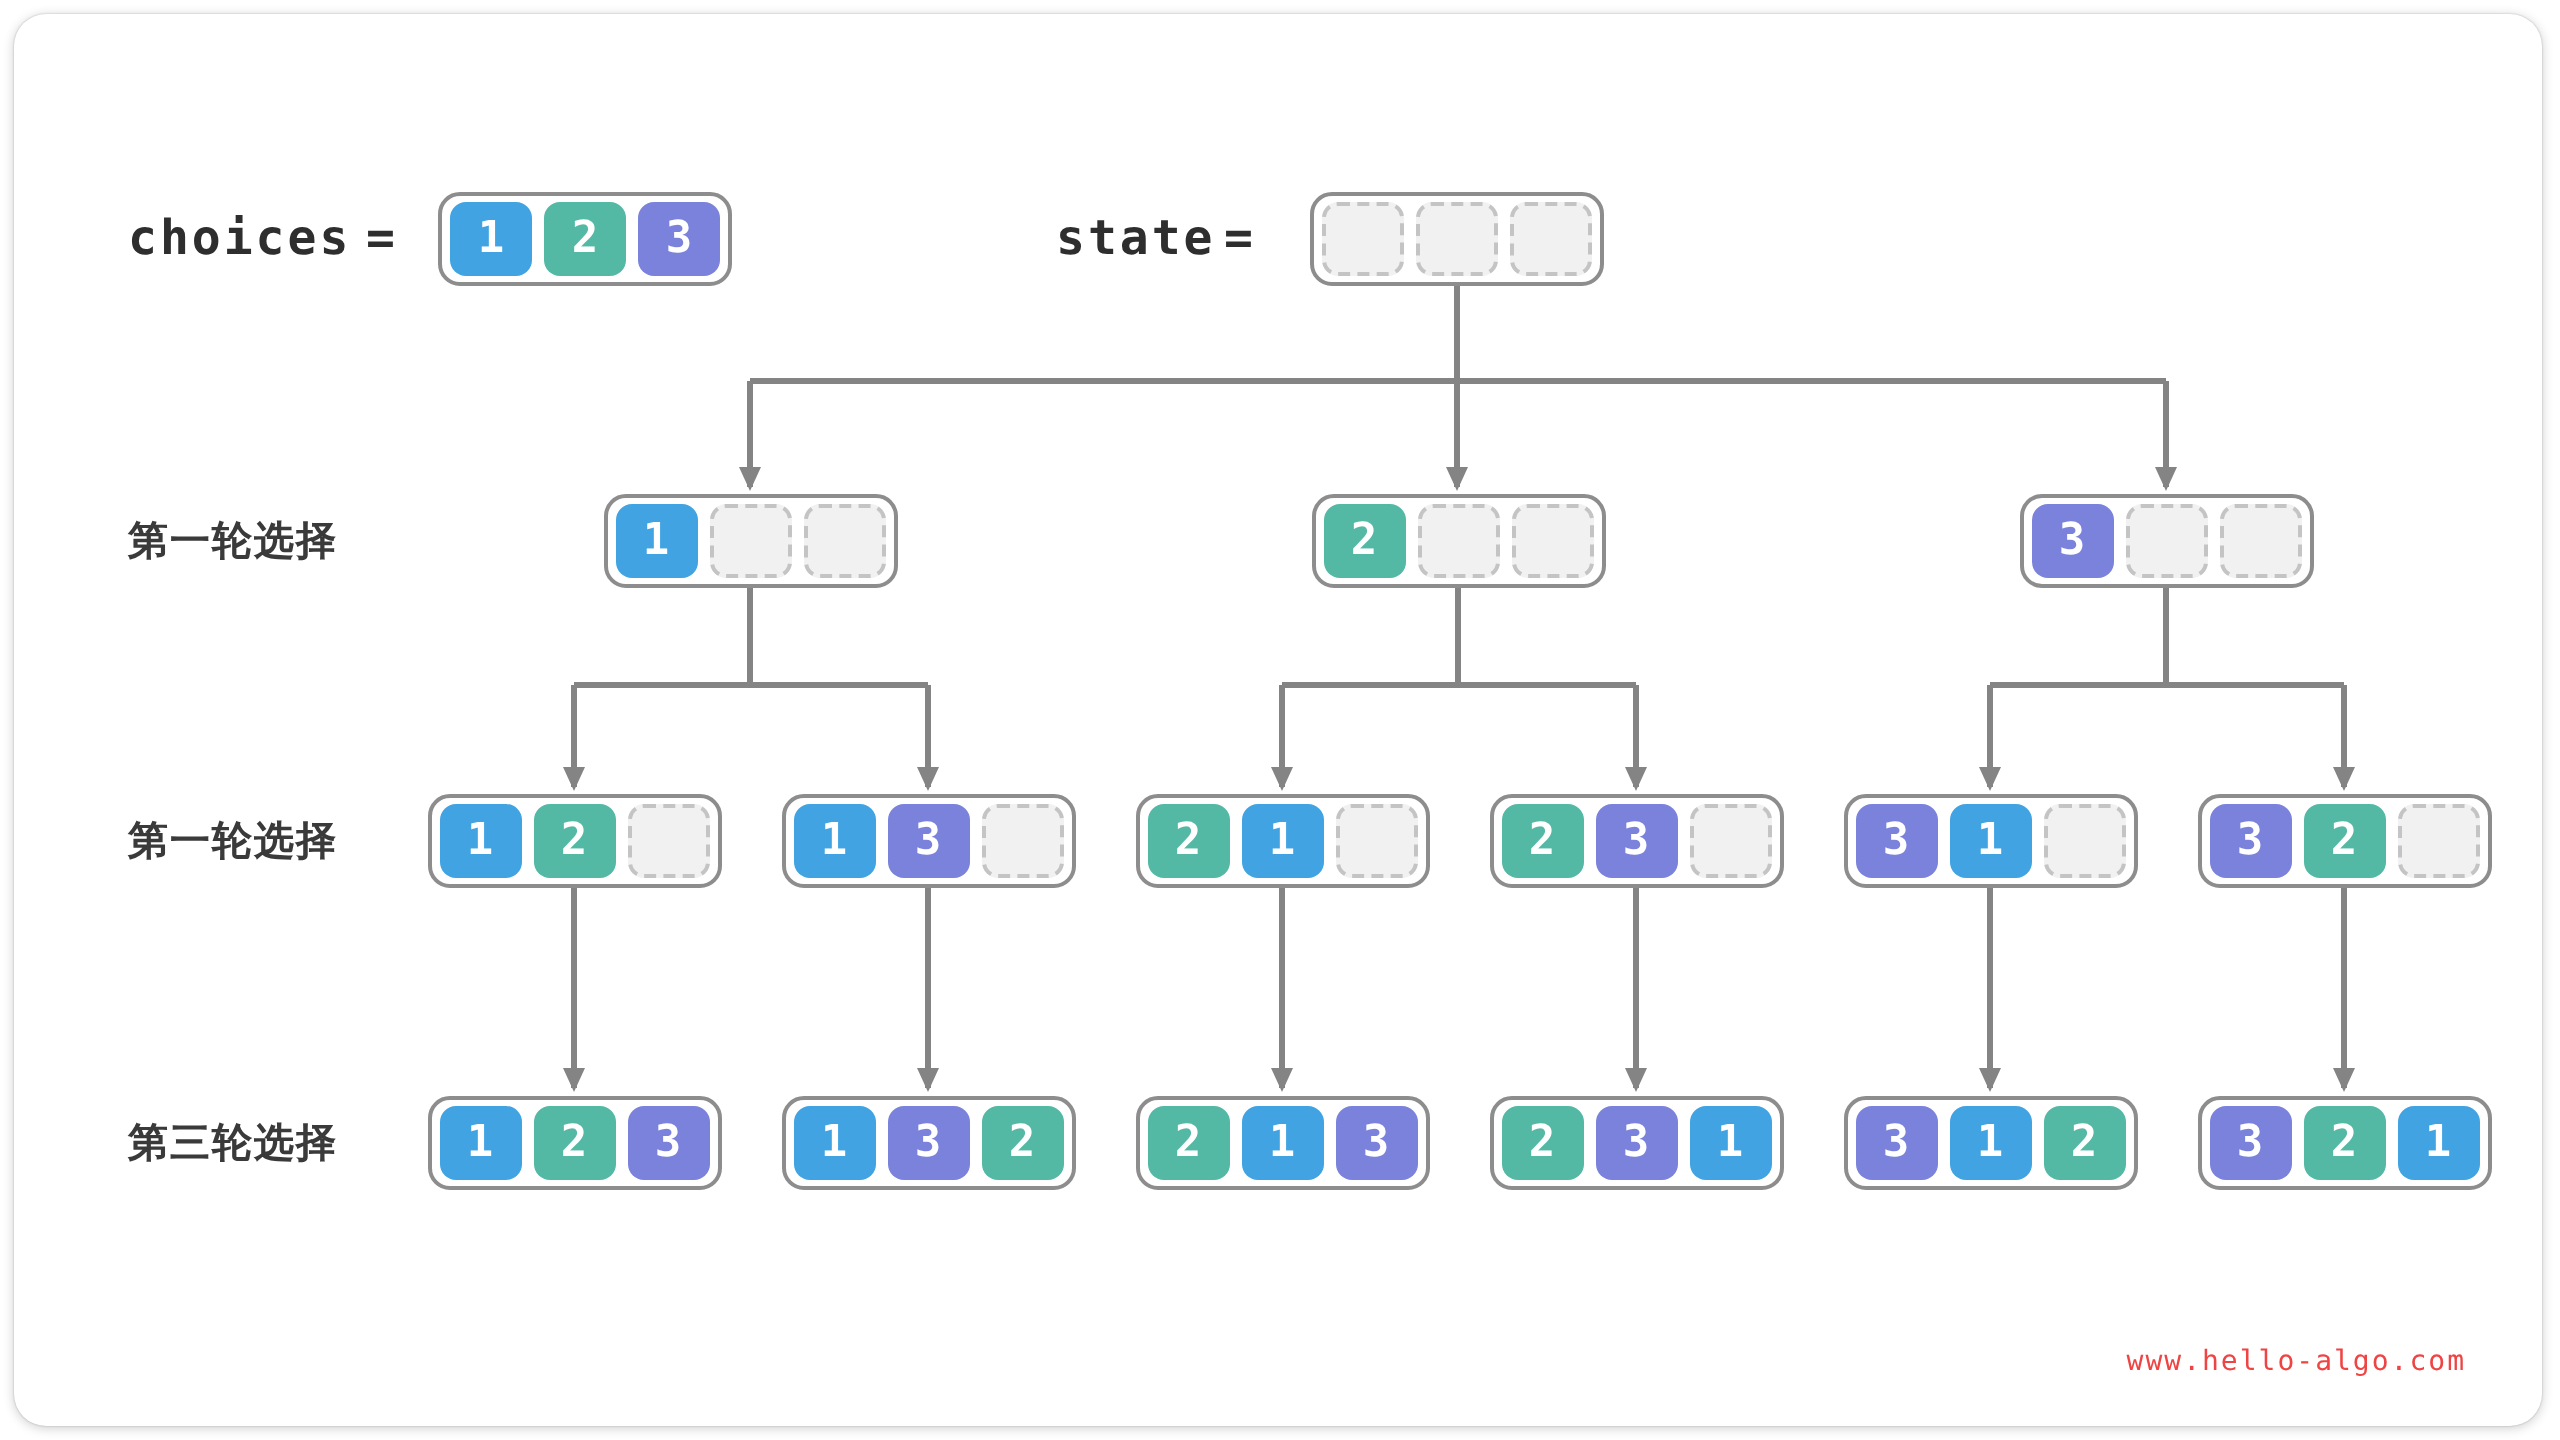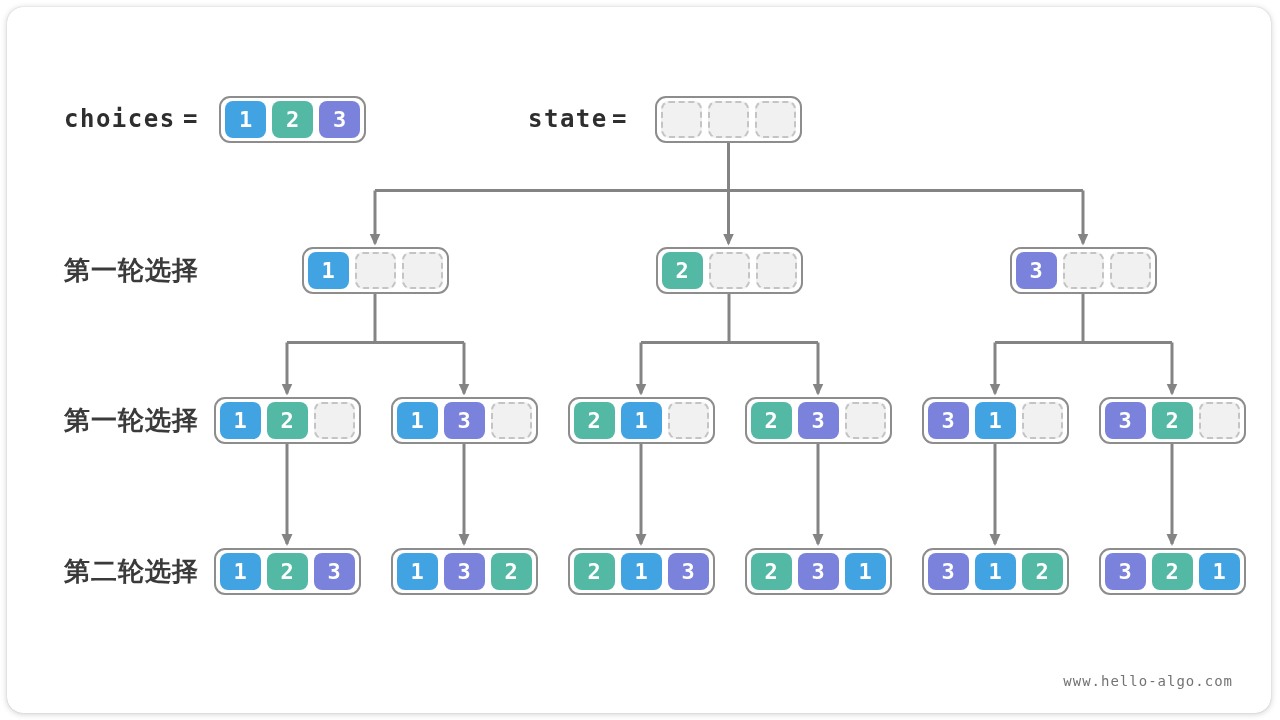--- a/index.html
+++ b/index.html
@@ -10,35 +10,35 @@
     box-shadow:0 1px 6px rgba(0,0,0,.20), 0 0 1px rgba(0,0,0,.25);}
   #stage{position:absolute;inset:0;}
   svg#arrows{position:absolute;left:0;top:0;}
 
   
   .code-label{position:absolute;font-family:"DejaVu Sans Mono","Liberation Mono",monospace;
     font-weight:bold;font-size:24px;letter-spacing:1.5px;color:#2e2e2e;line-height:26px;}
   .eq{font-weight:bold;}
 
   
-  .row-label{position:absolute;left:57px;font-size:26px;font-weight:bold;color:#3a3a3a;
+  .row-label{position:absolute;left:57px;font-size:20px;font-weight:bold;color:#3a3a3a;
     letter-spacing:1px;line-height:24px;}
 
   
   .node{position:absolute;display:flex;gap:6px;padding:3px 4px;background:#ffffff;
     border:2px solid #8d8d8d;border-radius:11px;box-sizing:content-box;}
   .cell{width:41px;height:37px;border-radius:8px;box-sizing:border-box;
     display:flex;align-items:center;justify-content:center;
     font-family:"DejaVu Sans Mono","Liberation Mono",monospace;
     font-weight:bold;font-size:22px;color:#ffffff;}
   .cell.empty{background:#f1f1f2;border:2px dashed #c4c4c4;}
 
   #watermark{position:absolute;right:38px;bottom:24px;
     font-family:"DejaVu Sans Mono","Liberation Mono",monospace;
-    font-size:14px;color:#737373;letter-spacing:1px;margin-top:23px;}
+    font-size:14px;color:#ef4444;letter-spacing:1px;margin-top:23px;}
 </style>
 </head>
 <body>
 
 <div id="viewport">
   <div id="card">
     <div id="stage">
 
       <svg id="arrows" width="1280" height="720">
         <defs>
@@ -72,21 +72,21 @@
           </g>
       </svg>
 
       <div class="code-label" style="left:57px;top:99px">choices</div>
       <div class="code-label eq" style="left:176px;top:99px">=</div>
       <div class="code-label" style="left:521px;top:99px">state</div>
       <div class="code-label eq" style="left:605px;top:99px">=</div>
 
       <div class="row-label" style="top:251px">第一轮选择</div>
       <div class="row-label" style="top:401px">第一轮选择</div>
-      <div class="row-label" style="top:552px">第二轮选择</div>
+      <div class="row-label" style="top:552px">第三轮选择</div>
 
       <div id="watermark">www.hello-algo.com</div>
     <div class="node" style="left: 212px; top: 88.5px;">
           <div class="cell" style="background: rgb(65, 163, 226);">1</div>
           <div class="cell" style="background: rgb(83, 185, 165);">2</div>
           <div class="cell" style="background: rgb(122, 130, 219);">3</div>
         </div>
         <div class="node" style="left: 648px; top: 88.5px;">
           <div class="cell empty" style="background: rgb(241, 241, 242);"></div>
           <div class="cell empty" style="background: rgb(241, 241, 242);"></div>

